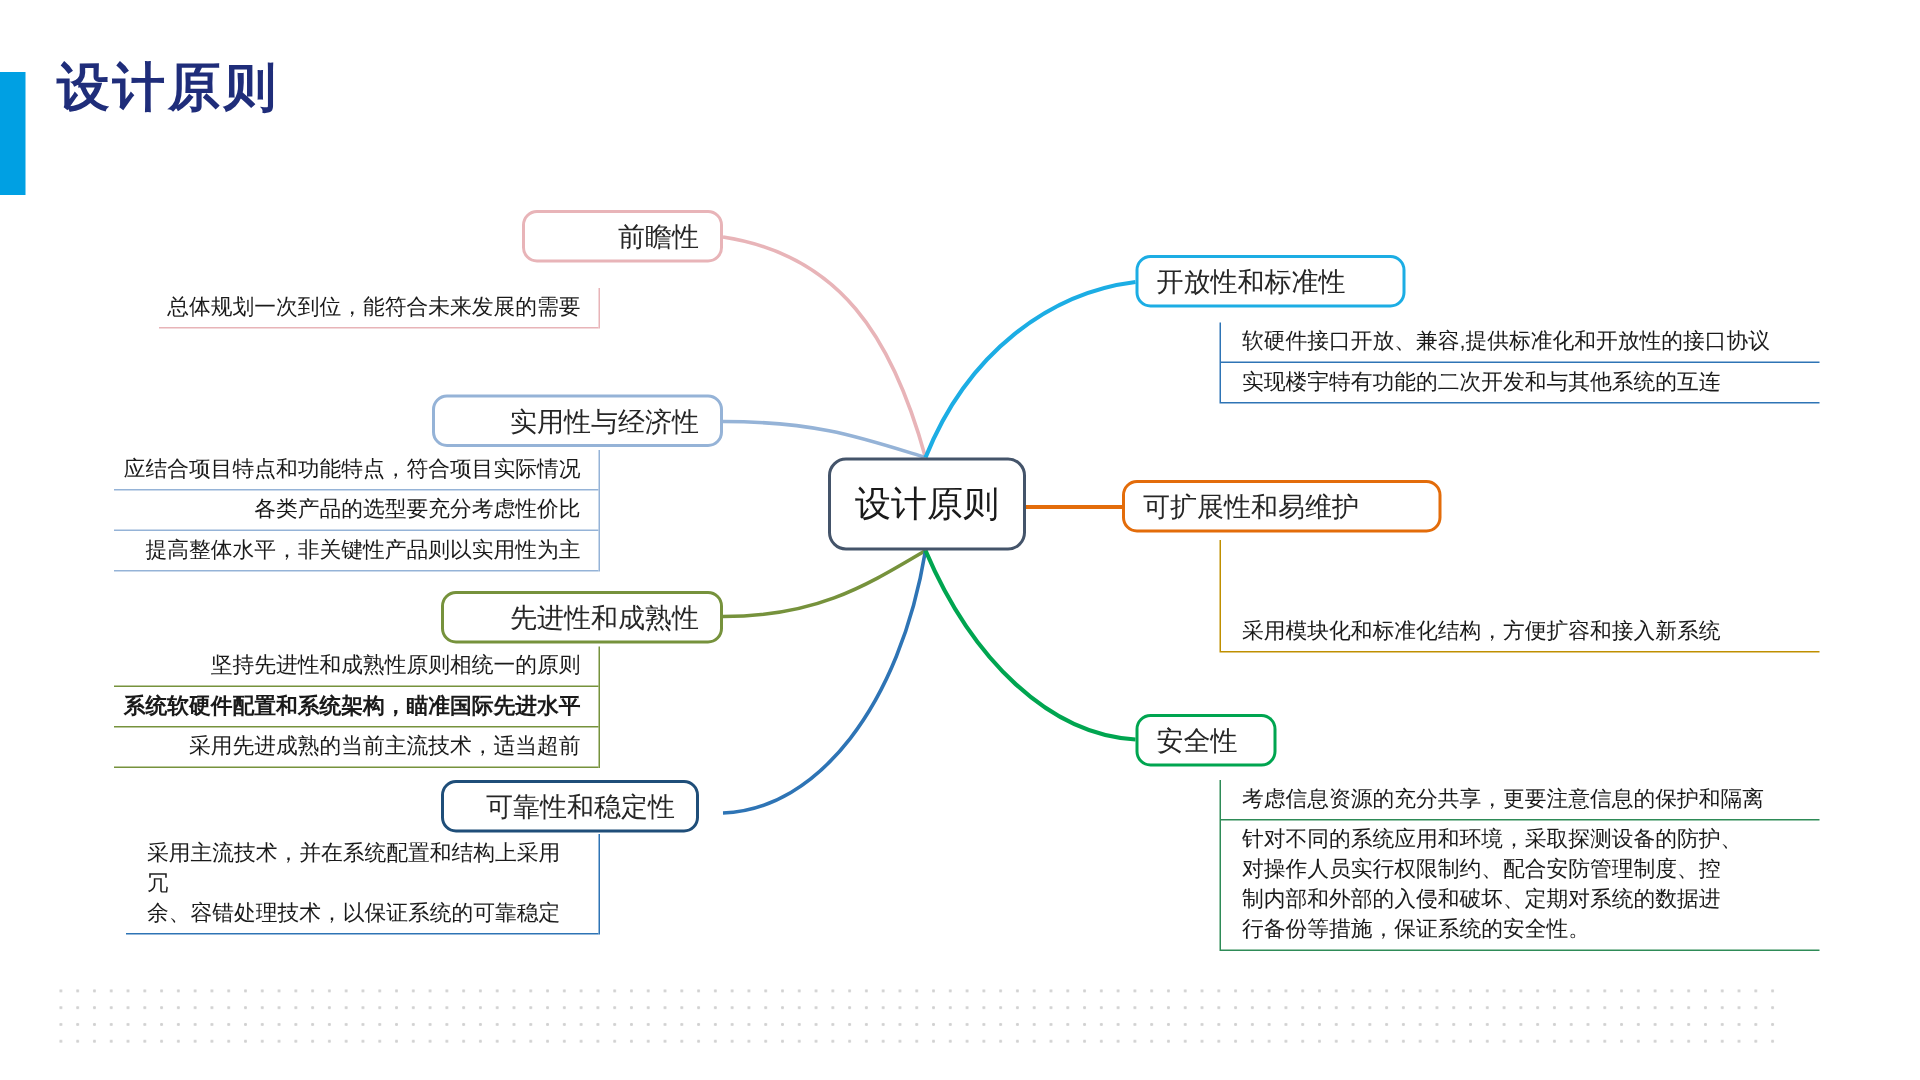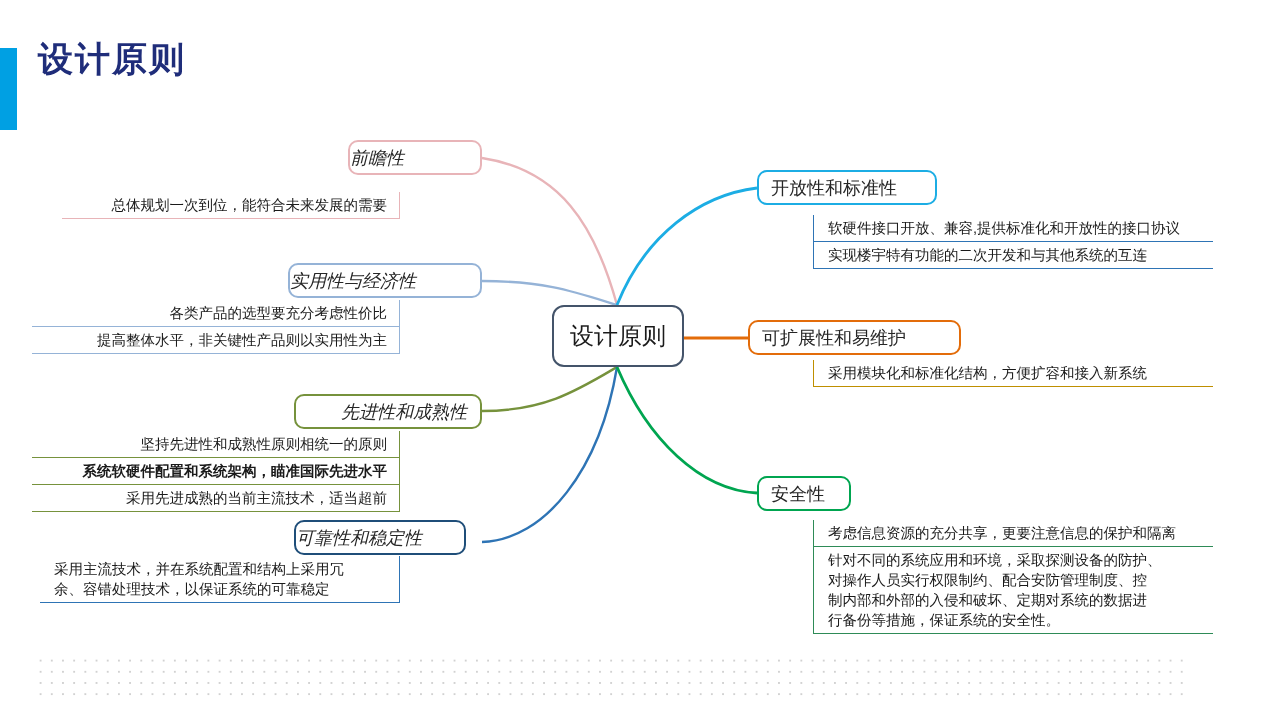--- a/index.html
+++ b/index.html
@@ -77,21 +77,21 @@
     border-style: solid;
     display: flex;
     align-items: center;
     font-family: "Liberation Serif", "DejaVu Serif", serif;
     font-size: 18px;
     color: #262626;
     white-space: nowrap;
     height: 35px;
   }
   .topic-box.right { justify-content: flex-start; padding-left: 12px; }
-  .topic-box.left  {   padding-right: 14px; font-style: italic; }
+  .topic-box.left  { justify-content: flex-end;   padding-right: 14px; }
 
   
   .subgroup {
     position: absolute;
     box-sizing: border-box;
   }
   .subgroup.right { border-left-width: 1.6px; border-left-style: solid; }
   .subgroup.left  { border-right-width: 1.6px; border-right-style: solid; }
 
   .subitem {
@@ -99,21 +99,21 @@
     font-family: "Liberation Sans", "DejaVu Sans", sans-serif;
     font-size: 14.5px;
     color: #1a1a1a;
     line-height: 1.38;
     border-bottom-width: 1.4px;
     border-bottom-style: solid;
     padding: 3px 0 3px 0;
     white-space: pre-line;
   }
   .subgroup.right .subitem { text-align: left;  padding-left: 14px; }
-  .subgroup.left  .subitem { text-align: right; padding-right: 12px; }
+  .subgroup.left  .subitem { text-align: right; padding-right: 12px; margin-left: 44px; }
   .subgroup.left  .subitem.align-left { text-align: left; padding-left: 14px; }
 
   
   #dot-grid {
     position: absolute;
     left: 35px;
     top: 655px;
     width: 1150px;
     height: 42px;
     background-image: radial-gradient(#cfcfcf 0.9px, transparent 1px);
@@ -148,20 +148,21 @@
   <span>前瞻性</span>
 </div>
 <div class="subgroup left" style="left:62px; top:192px; width:338px; border-right-color:#E8B4B8;">
   <div class="subitem" style="border-bottom-color:#E8B4B8;">总体规划一次到位，能符合未来发展的需要</div>
 </div>
 
 <div class="topic-box left" style="left:288px; top:263px; width:194px; border-color:#95B3D7;">
   <span>实用性与经济性</span>
 </div>
 <div class="subgroup left" style="left:32px; top:300px; width:368px; border-right-color:#95B3D7;">
+  <div class="subitem" style="border-bottom-color:#95B3D7;">应结合项目特点和功能特点，符合项目实际情况</div>
   <div class="subitem" style="border-bottom-color:#95B3D7;">各类产品的选型要充分考虑性价比</div>
   <div class="subitem" style="border-bottom-color:#95B3D7;">提高整体水平，非关键性产品则以实用性为主</div>
 </div>
 
 <div class="topic-box left" style="left:294px; top:394px; width:188px; border-color:#76923C;padding-left:45px;">
   <span>先进性和成熟性</span>
 </div>
 <div class="subgroup left" style="left:32px; top:431px; width:368px; border-right-color:#76923C;">
   <div class="subitem" style="border-bottom-color:#76923C;">坚持先进性和成熟性原则相统一的原则</div>
   <div class="subitem" style="border-bottom-color:#76923C;font-weight:bold;">系统软硬件配置和系统架构，瞄准国际先进水平</div>
@@ -181,21 +182,21 @@
 </div>
 <div class="subgroup right" style="left:813px; top:215px; width:400px; border-left-color:#2E74B5;">
   <div class="subitem" style="border-bottom-color:#2E74B5;">软硬件接口开放、兼容,提供标准化和开放性的接口协议</div>
   <div class="subitem" style="border-bottom-color:#2E74B5;">实现楼宇特有功能的二次开发和与其他系统的互连</div>
 </div>
 
 <div class="topic-box right" style="left:748px; top:320px; width:213px; border-color:#E36C0A;">
   <span>可扩展性和易维护</span>
 </div>
 <div class="subgroup right" style="left:813px; top:360px; width:400px; border-left-color:#BF8F00;">
-  <div class="subitem" style="border-bottom-color:#BF8F00;">采用模块化和标准化结构，方便扩容和接入新系统</div>
+  <div class="subitem" style="border-bottom-color:#BF8F00;margin-top:48px;">采用模块化和标准化结构，方便扩容和接入新系统</div>
 </div>
 
 <div class="topic-box right" style="left:757px; top:476px; width:94px; border-color:#00A550;">
   <span>安全性</span>
 </div>
 <div class="subgroup right" style="left:813px; top:520px; width:400px; border-left-color:#2E8B57;">
   <div class="subitem" style="border-bottom-color:#2E8B57;">考虑信息资源的充分共享，更要注意信息的保护和隔离</div>
   <div class="subitem" style="border-bottom-color:#2E8B57;">针对不同的系统应用和环境，采取探测设备的防护、
 对操作人员实行权限制约、配合安防管理制度、控
 制内部和外部的入侵和破坏、定期对系统的数据进

